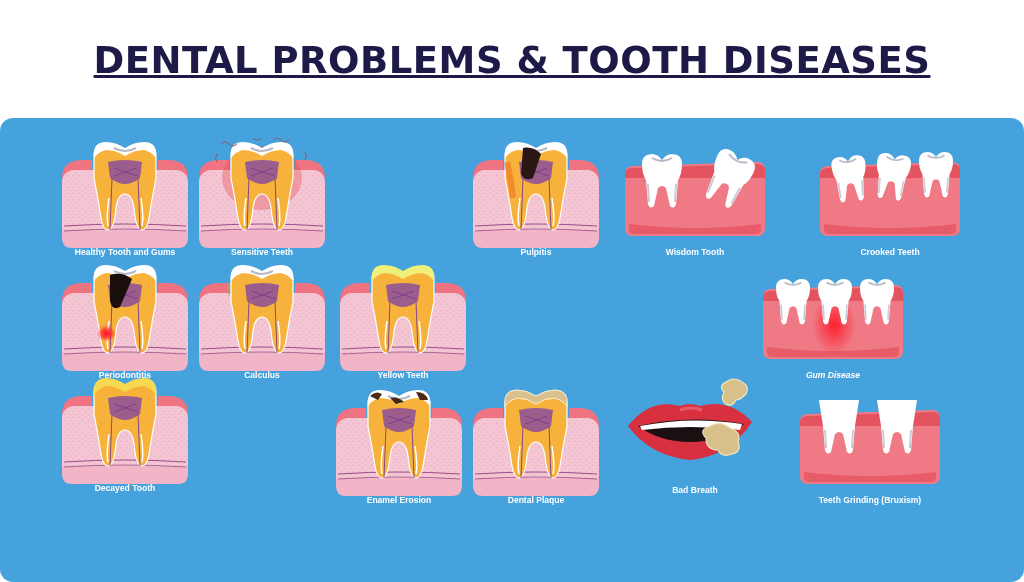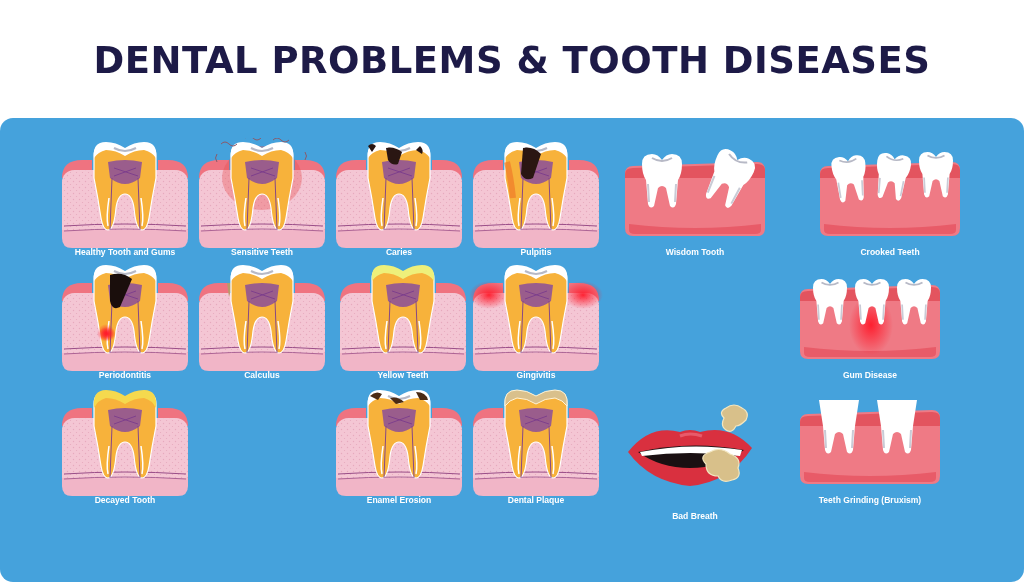--- a/index.html
+++ b/index.html
@@ -1,18 +1,18 @@
 <!DOCTYPE html>
 <html><head>
 <meta charset="utf-8">
 <style>
   html,body{margin:0;padding:0;}
   body{width:1024px;height:582px;overflow:hidden;background:#fff;font-family:"Liberation Sans",sans-serif;}
   .header{height:118px;background:#ffffff;display:flex;align-items:center;justify-content:center;}
-  .title{margin:0;padding-top:2px;font-family:"DejaVu Sans",sans-serif;font-weight:bold;font-size:37px;letter-spacing:0.5px;color:#1d1a47;}
+  .title{margin:0;padding-top:2px;font-family:"DejaVu Sans",sans-serif;font-weight:bold;font-size:37px;letter-spacing:0.5px;color:#1d1a47;text-decoration:underline;}
   .panel{position:absolute;left:0;top:118px;width:1024px;height:464px;background:#45a2dc;border-radius:13px;}
   .cell{position:absolute;width:150px;height:125px;}
   .cell svg{position:absolute;left:0;top:0;}
   .label{position:absolute;left:0;width:150px;text-align:center;top:108px;color:#ffffff;font-family:"Liberation Sans",sans-serif;font-weight:bold;font-size:9.5px;transform:scaleX(0.9);}
   .wide .label{width:150px;}
 </style>
 </head>
 <body>
 
 <svg width="0" height="0" style="position:absolute">
@@ -78,30 +78,20 @@
     <svg width="150" height="112" viewBox="0 0 150 112">
       <use href="#xgum" x="4"></use>
       <ellipse cx="75" cy="40" rx="40" ry="32" fill="#e84a4a" opacity="0.35"></ellipse>
       <use href="#xtooth-body" x="4"></use>
         <use href="#enamel-white" x="4"></use>
       <path d="M34 6 q4 -4 8 0 q4 4 8 0 M58 0 q4 -4 8 0 q4 4 8 0 M86 2 q4 -4 8 0 q4 4 8 0 M30 16 q-3 4 0 8 M118 14 q3 4 0 8" stroke="#8a5a6a" stroke-width="1" fill="none"></path>
     </svg>
     <div class="label">Sensitive Teeth</div>
   </div>
 
-  <div class="cell" style="left:324px;top:20px;">
-    <svg width="150" height="112" viewBox="0 0 150 112">
-      <use href="#xgum" x="4"></use>
-        <use href="#xtooth-body" x="4"></use>
-        <use href="#enamel-white" x="4"></use>
-      <path d="M62 10 Q70 8 78 14 L74 26 Q68 28 64 22 Z" fill="#2a1612"></path>
-      <path d="M44 8 Q48 4 52 8 L48 14 Z M96 8 Q100 12 98 16 L92 12 Z" fill="#2a1612"></path>
-    </svg>
-    <div class="label">Caries</div>
-  </div>
 
   <div class="cell" style="left:461px;top:20px;">
     <svg width="150" height="112" viewBox="0 0 150 112">
       <use href="#xgum" x="4"></use>
         <use href="#xtooth-body" x="4"></use>
         <use href="#enamel-white" x="4"></use>
       <path d="M62 10 Q72 8 80 16 L72 40 Q64 44 60 36 Z" fill="#2a1612"></path>
       <path d="M46 24 Q50 40 52 60" stroke="#f07a2a" stroke-width="6" fill="none" opacity="0.7"></path>
     </svg>
     <div class="label">Pulpitis</div>
@@ -158,50 +148,40 @@
 
   <div class="cell" style="left:328px;top:143px;text-decoration:underline;">
     <svg width="150" height="112" viewBox="0 0 150 112">
       <use href="#xgum" x="4"></use>
         <use href="#xtooth-body" x="4"></use>
       <path d="M44 20 Q42 4 56 4 Q66 4 75 10 Q84 4 94 4 Q108 4 106 20 Q102 14 94 12 Q84 12 75 18 Q66 12 56 12 Q48 14 44 20 Z" fill="#eef07a"></path>
     </svg>
     <div class="label">Yellow Teeth</div>
   </div>
 
-  <div class="cell" style="left:461px;top:143px;">
-    <svg width="150" height="112" viewBox="0 0 150 112">
-      <use href="#xgum" x="4"></use>
-      <ellipse cx="28" cy="34" rx="20" ry="14" fill="url(#redglow)"></ellipse>
-      <ellipse cx="122" cy="34" rx="20" ry="14" fill="url(#redglow)"></ellipse>
-      <use href="#xtooth-body" x="4"></use>
-        <use href="#enamel-white" x="4"></use>
-    </svg>
-    <div class="label">Gingivitis</div>
-  </div>
-
-
-  <div class="cell wide" style="left:795px;top:143px;">
+
+
+  <div class="cell wide" style="left:758px;top:143px;font-style:italic;">
     <svg width="150" height="112" viewBox="0 0 150 112">
       <use href="#jaw" x="5" y="20"></use>
       <ellipse cx="76" cy="64" rx="22" ry="30" fill="url(#redglow)"></ellipse>
       <g transform="translate(18 18) scale(0.85)">
           <use href="#molar"></use>
         </g>
       <g transform="translate(60 18) scale(0.85)">
           <use href="#molar"></use>
         </g>
       <g transform="translate(102 18) scale(0.85)">
           <use href="#molar"></use>
         </g>
     </svg>
     <div class="label">Gum Disease</div>
   </div>
 
-  <div class="cell" style="left:50px;top:268px;text-decoration:underline;">
+  <div class="cell" style="left:50px;top:256px;text-decoration:underline;">
     <svg width="150" height="112" viewBox="0 0 150 112">
       <use href="#xgum" x="4"></use>
         <use href="#xtooth-body" x="4"></use>
       <path d="M44 22 Q42 4 56 4 Q66 4 75 10 Q84 4 94 4 Q108 4 106 22 Q102 14 94 12 Q84 12 75 18 Q66 12 56 12 Q48 14 44 22 Z" fill="#f5d94e"></path>
     </svg>
     <div class="label">Decayed Tooth</div>
   </div>
 
 
   <div class="cell" style="left:324px;top:268px;">
@@ -216,21 +196,21 @@
 
   <div class="cell" style="left:461px;top:268px;">
     <svg width="150" height="112" viewBox="0 0 150 112">
       <use href="#xgum" x="4"></use>
         <use href="#xtooth-body" x="4"></use>
       <path d="M44 20 Q42 4 56 4 Q66 4 75 10 Q84 4 94 4 Q108 4 106 20 Q102 14 94 12 Q84 12 75 18 Q66 12 56 12 Q48 14 44 20 Z" fill="#d9c08c" stroke="#fff4d8" stroke-width="1"></path>
     </svg>
     <div class="label">Dental Plaque</div>
   </div>
 
-  <div class="cell wide" style="left:620px;top:284px;">
+  <div class="cell wide" style="left:620px;top:258px;">
     <svg width="150" height="112" viewBox="0 0 150 112">
       <path d="M8 50 Q30 22 60 30 Q70 26 80 30 Q110 22 132 46 Q110 80 70 84 Q30 80 8 50 Z" fill="#d9303f"></path>
       <path d="M18 50 Q70 38 124 48 Q100 66 70 66 Q40 66 18 50 Z" fill="#1a1012"></path>
       <path d="M20 50 Q70 40 122 48 L120 54 Q70 48 22 54 Z" fill="#ffffff"></path>
       <path d="M60 34 Q70 30 82 34" stroke="#e85a6a" stroke-width="3" fill="none"></path>
       <path d="M104 16 q-6 -6 2 -10 q8 -6 16 0 q8 4 4 12 q-6 6 -10 6 q-4 8 -10 4 q-6 -4 -2 -12 Z" fill="#d8c08a" stroke="#f2e6c0" stroke-width="1.2"></path>
       <path d="M86 62 q-8 -8 4 -12 q10 -6 20 2 q12 4 8 14 q4 10 -6 12 q-10 4 -14 -4 q-12 0 -12 -12 Z" fill="#d8c08a" stroke="#f2e6c0" stroke-width="1.2"></path>
     </svg>
     <div class="label">Bad Breath</div>
   </div>

